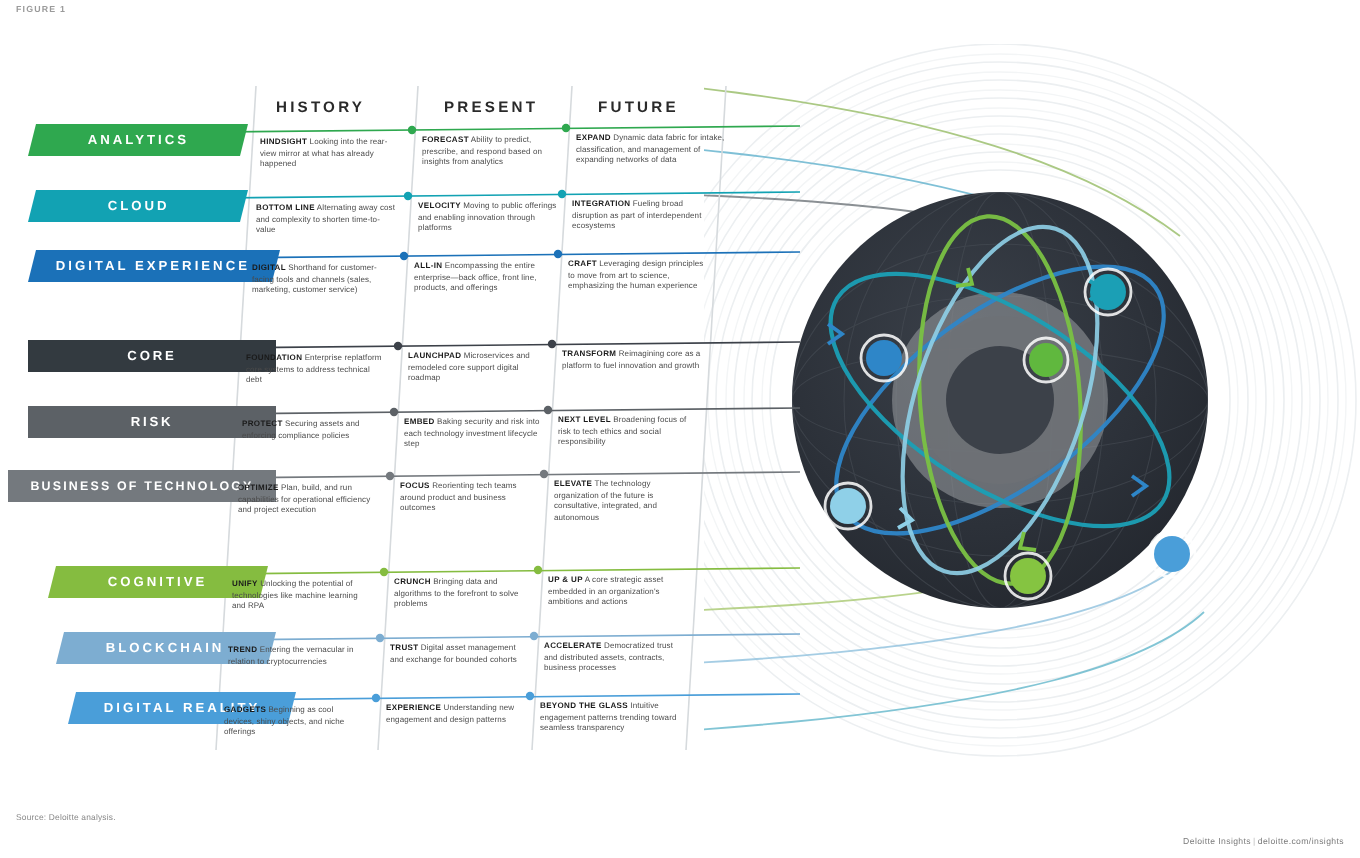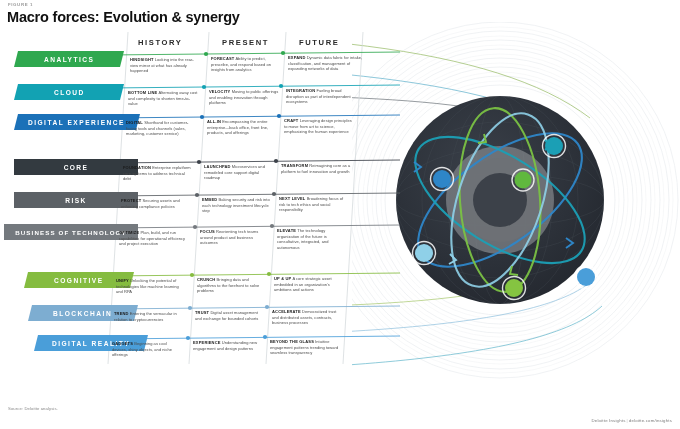--- a/index.html
+++ b/index.html
@@ -23,21 +23,21 @@
     position:absolute;left:7px;top:9px;
     font-size:14.5px;font-weight:700;color:#111;letter-spacing:-0.2px;
     white-space:nowrap;
   }
 
   
   .atom-wrap{position:absolute;left:352px;top:22px;width:328px;height:372px;}
   .atom-wrap svg{display:block;}
 
   
-  .matrix{position:absolute;left:0;top:28px;width:400px;height:340px;}
+  .matrix{position:absolute;left:0;top:39px;width:400px;height:340px;}
   .matrix svg.grid-lines{position:absolute;left:0;top:0;}
 
   .col-head{
     position:absolute;top:10px;
     font-size:7.6px;font-weight:700;letter-spacing:1.6px;color:#2a2a2a;
     text-transform:uppercase;white-space:nowrap;
   }
   .col-head.h1{left:138px;}
   .col-head.h2{left:222px;}
   .col-head.h3{left:299px;}
@@ -71,21 +71,20 @@
     font-size:4.3px;color:#7a7a7a;letter-spacing:.2px;
   }
   .brandline .sep{color:#bdbdbd;padding:0 1px;}
 </style>
 </head>
 <body>
 
 <div id="page">
 
   <div class="figure-label">FIGURE 1</div>
-  <div class="page-title">Macro forces: Evolution &amp; synergy</div>
 
   <div class="atom-wrap">
     <svg width="328" height="372" viewBox="0 0 328 372" xmlns="http://www.w3.org/2000/svg">
       <defs>
         <radialGradient id="sphereGrad" cx="42%" cy="36%" r="72%">
           <stop offset="0%" stop-color="#3a4049"></stop>
           <stop offset="62%" stop-color="#2c3139"></stop>
           <stop offset="100%" stop-color="#23272e"></stop>
         </radialGradient>
         <radialGradient id="coreGrad" cx="50%" cy="48%" r="60%">

